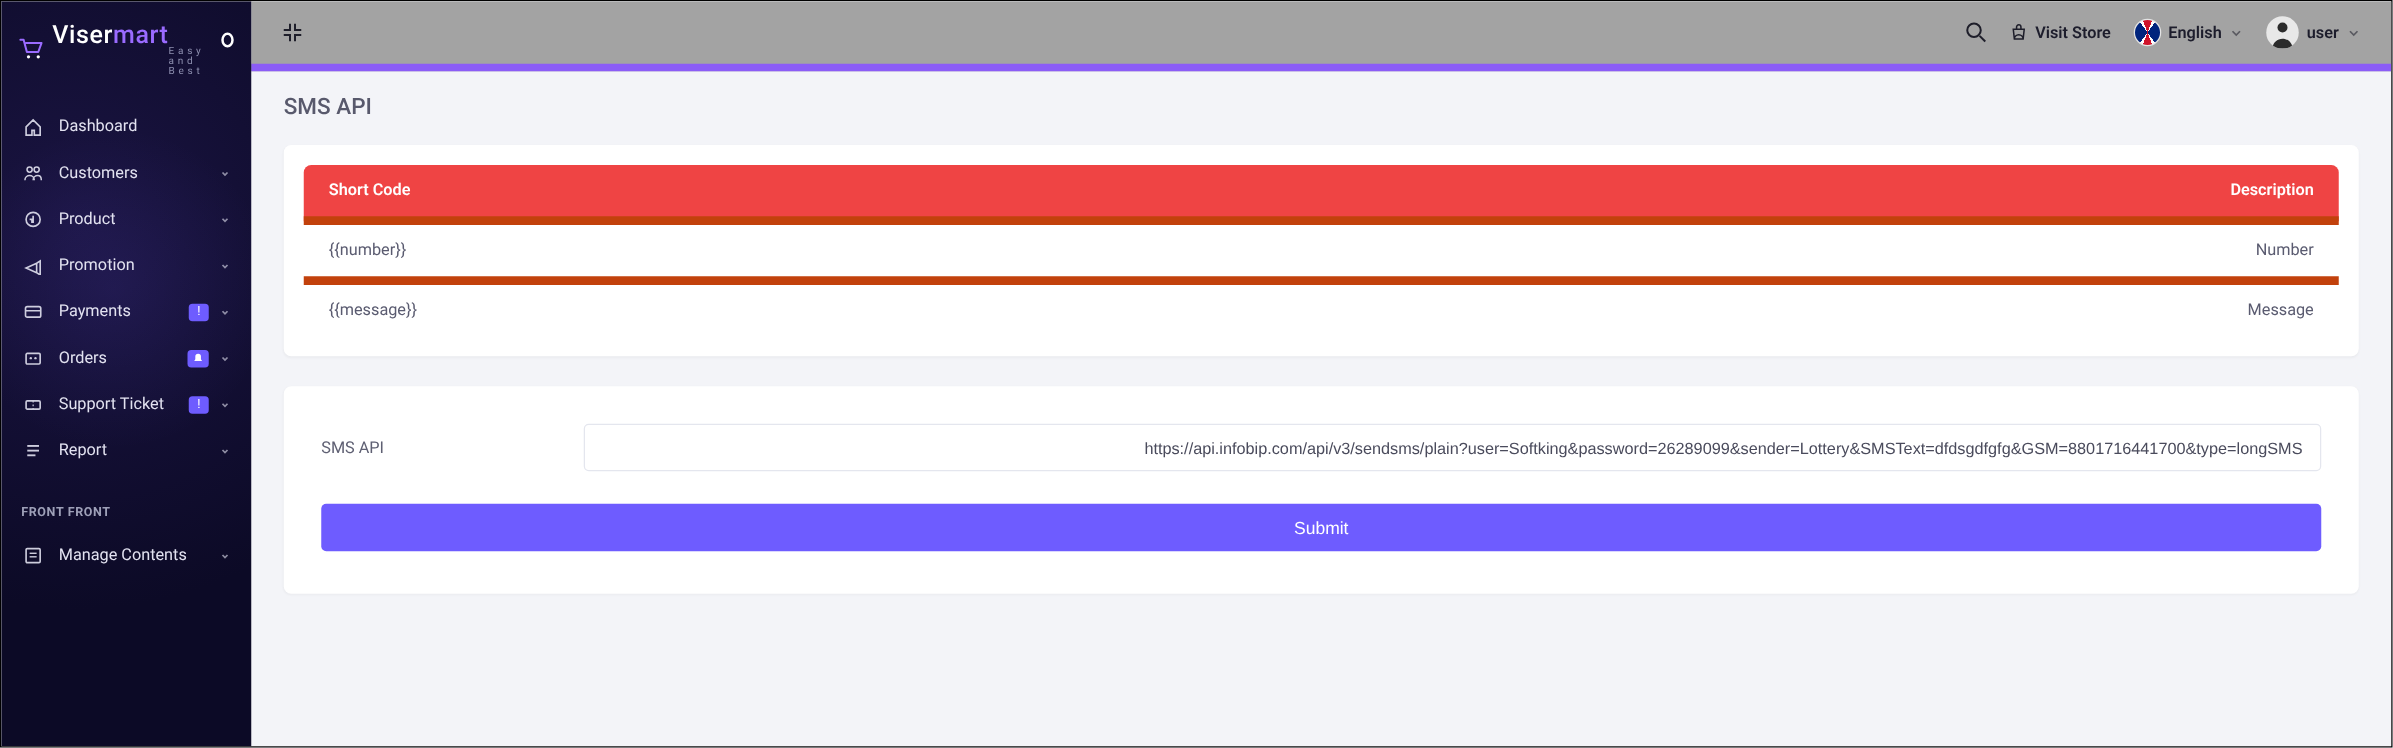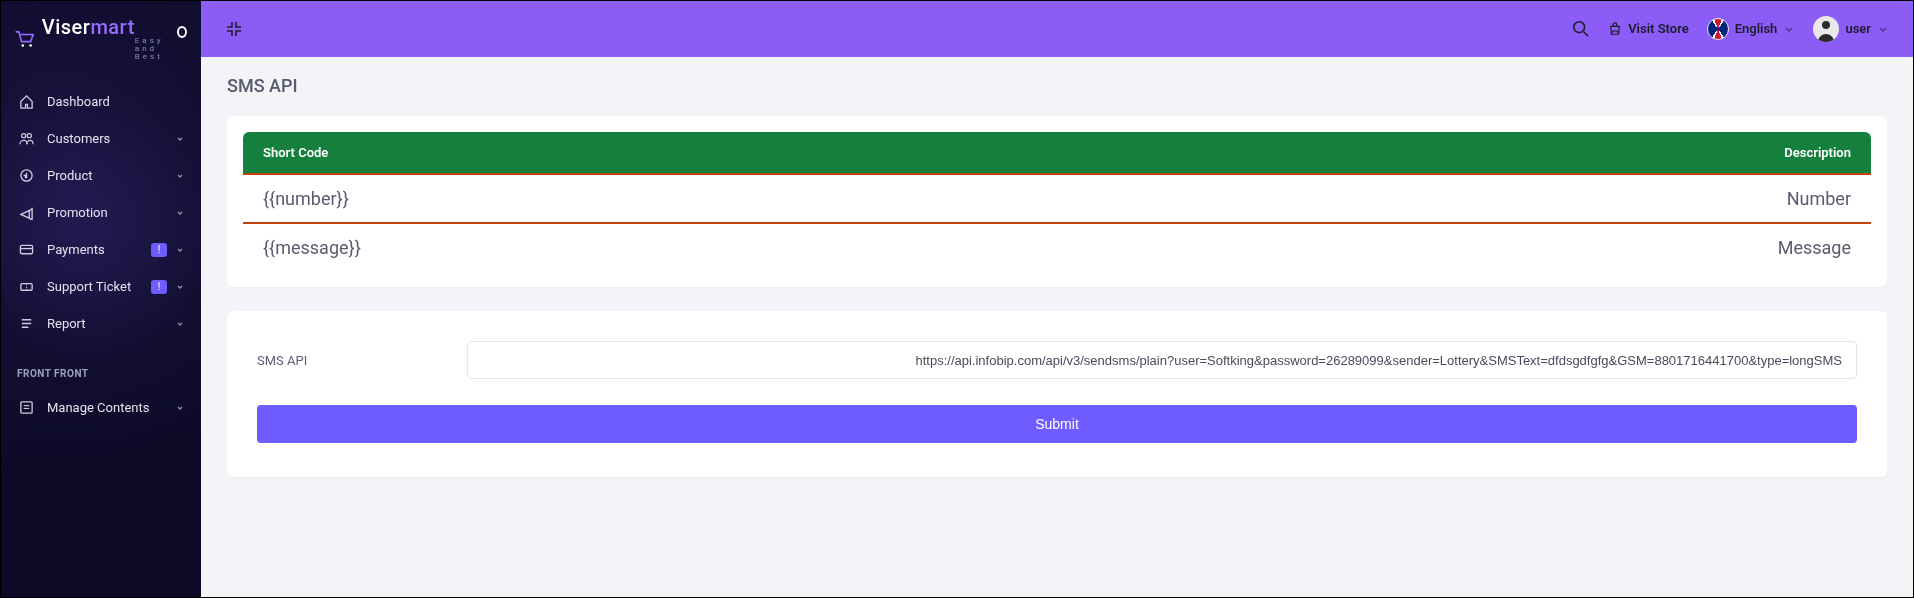--- a/index.html
+++ b/index.html
@@ -80,22 +80,22 @@
     font-weight: 700;
     letter-spacing: .5px;
     color: #9ea0b8;
     padding: 16px 16px 6px;
   }
 
   
   .main { flex: 1; display: flex; flex-direction: column; background:#f3f4f8;}
   .topbar {
     height: 56px;
-    background: #8b5cf6;
-    border-bottom: 1px solid #8b5cf6;
+    background: #a3a3a3;
+    border-bottom: 6px solid #8b5cf6;
     display: flex; align-items: center;
     padding: 0 24px;
   }
   .collapse-icon { cursor: pointer; display:flex; }
   .top-right { margin-left: auto; display: flex; align-items: center; gap: 18px; }
   .tr-item { display: flex; align-items: center; gap: 6px; cursor: pointer; font-size: 13px; font-weight: 600; color: #1d1d2c;}
   .tr-item .small-chev { display:flex; opacity:.55;}
   .flag {
     width: 22px; height: 22px; border-radius: 50%;
     background:
@@ -115,35 +115,35 @@
 
   .card {
     background: #fff;
     border-radius: 6px;
     box-shadow: 0 1px 2px rgba(10,10,30,.04);
     margin-bottom: 24px;
   }
 
   table.codes { width: 100%; border-collapse: collapse; }
   table.codes thead th {
-    background: #15803d;
+    background: #ef4444;
     color: #fff;
     font-size: 13px;
     font-weight: 600;
     text-align: left;
     padding: 13px 20px;
   }
   table.codes thead th:last-child { text-align: right; }
   table.codes thead th:first-child { border-top-left-radius: 6px; }
   table.codes thead th:last-child { border-top-right-radius: 6px; }
   table.codes tbody td {
     padding: 13px 20px;
-    font-size: 18px;
+    font-size: 13px;
     color: #5a5b70;
-    border-top: 2px solid #c2410c;
+    border-top: 7px solid #c2410c;
   }
   table.codes tbody td:last-child { text-align: right; }
   .card.table-card { padding: 16px; }
 
   .form-card { padding: 30px 30px 34px; }
   .form-row { display: flex; align-items: center; gap: 30px; margin-bottom: 26px;}
   .form-label { width: 180px; font-size: 13px; color: #5f6073; }
   .form-input {
     flex: 1;
     height: 38px;
@@ -242,20 +242,40 @@
         </li>
         <li class="nav-item">
           <span class="nicon">
             <svg width="15" height="15" viewBox="0 0 16 16">
               <rect x="1.5" y="3.5" width="13" height="9" rx="1.5" fill="none" stroke="#e2e2f0" stroke-width="1.4"></rect>
               <line x1="1.5" y1="7" x2="14.5" y2="7" stroke="#e2e2f0" stroke-width="1.4"></line>
             </svg>
           </span>
           <span>Payments</span>
           <span class="badge">!</span>
+          <span class="chev">
+            <svg width="10" height="10" viewBox="0 0 10 10">
+              <path d="M3 4l2 2 2-2" fill="none" stroke="#e2e2f0" stroke-width="1.4"></path>
+            </svg>
+          </span>
+        </li>
+        <li class="nav-item">
+          <span class="nicon">
+            <svg width="15" height="15" viewBox="0 0 16 16">
+              <rect x="2" y="4" width="12" height="9" rx="1" fill="none" stroke="#e2e2f0" stroke-width="1.4"></rect>
+              <circle cx="6" cy="8" r="1" fill="#e2e2f0"></circle>
+              <circle cx="10" cy="8" r="1" fill="#e2e2f0"></circle>
+            </svg>
+          </span>
+          <span>Orders</span>
+          <span class="badge">
+            <svg width="9" height="9" viewBox="0 0 10 10">
+              <path d="M5 1a2.5 2.5 0 0 1 2.5 2.5V6l1 1.5h-7L2.5 6V3.5A2.5 2.5 0 0 1 5 1z" fill="#fff"></path>
+            </svg>
+          </span>
           <span class="chev">
             <svg width="10" height="10" viewBox="0 0 10 10">
               <path d="M3 4l2 2 2-2" fill="none" stroke="#e2e2f0" stroke-width="1.4"></path>
             </svg>
           </span>
         </li>
         <li class="nav-item">
           <span class="nicon">
             <svg width="15" height="15" viewBox="0 0 16 16">
               <rect x="2" y="5" width="12" height="7" rx="1" fill="none" stroke="#e2e2f0" stroke-width="1.4"></rect>

